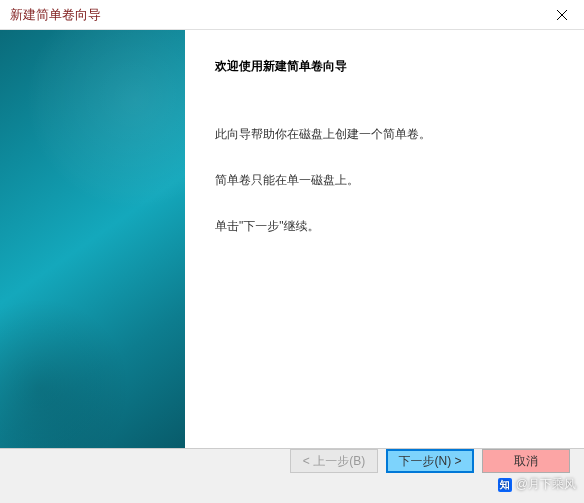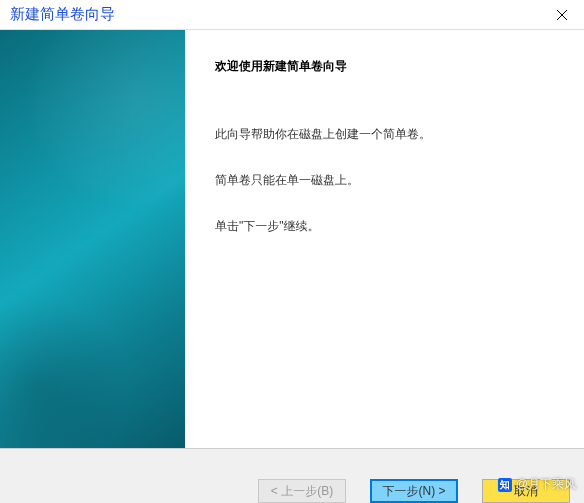--- a/index.html
+++ b/index.html
@@ -14,22 +14,22 @@
     .titlebar {
       height: 30px;
       display: flex;
       align-items: center;
       justify-content: space-between;
       padding: 0 0 0 10px;
       border-bottom: 1px solid #e0e0e0;
       background: #fff;
     }
     .titlebar-title {
-      font-size: 15px;
-      color: #1d4ed8;
+      font-size: 13px;
+      color: #7f1d1d;
     }
     .close-btn {
       width: 45px;
       height: 30px;
       display: flex;
       align-items: center;
       justify-content: center;
       cursor: pointer;
     }
     .close-btn svg { width: 10px; height: 10px; }
@@ -76,30 +76,30 @@
       color: #333;
       line-height: 1.5;
       margin-bottom: 28px;
       margin-top: 28px;
     }
     .footer {
       height: 55px;
       border-top: 1px solid #ccc;
       background: #f0f0f0;
       display: flex;
-      align-items: flex-end;
+      align-items: flex-start;
       justify-content: flex-end;
       padding: 0 14px;
-      gap: 24px;
+      gap: 8px;
     }
     .btn {
       min-width: 88px;
       height: 24px;
       font-size: 12px;
-      background: #fde047;
+      background: #fca5a5;
       border: 1px solid #adadad;
       color: #333;
       cursor: pointer;
       padding: 0 10px;
       font-family: inherit;
     }
     .btn:disabled {
       color: #9a9a9a;
       cursor: default;
       background: #e8e8e8;

